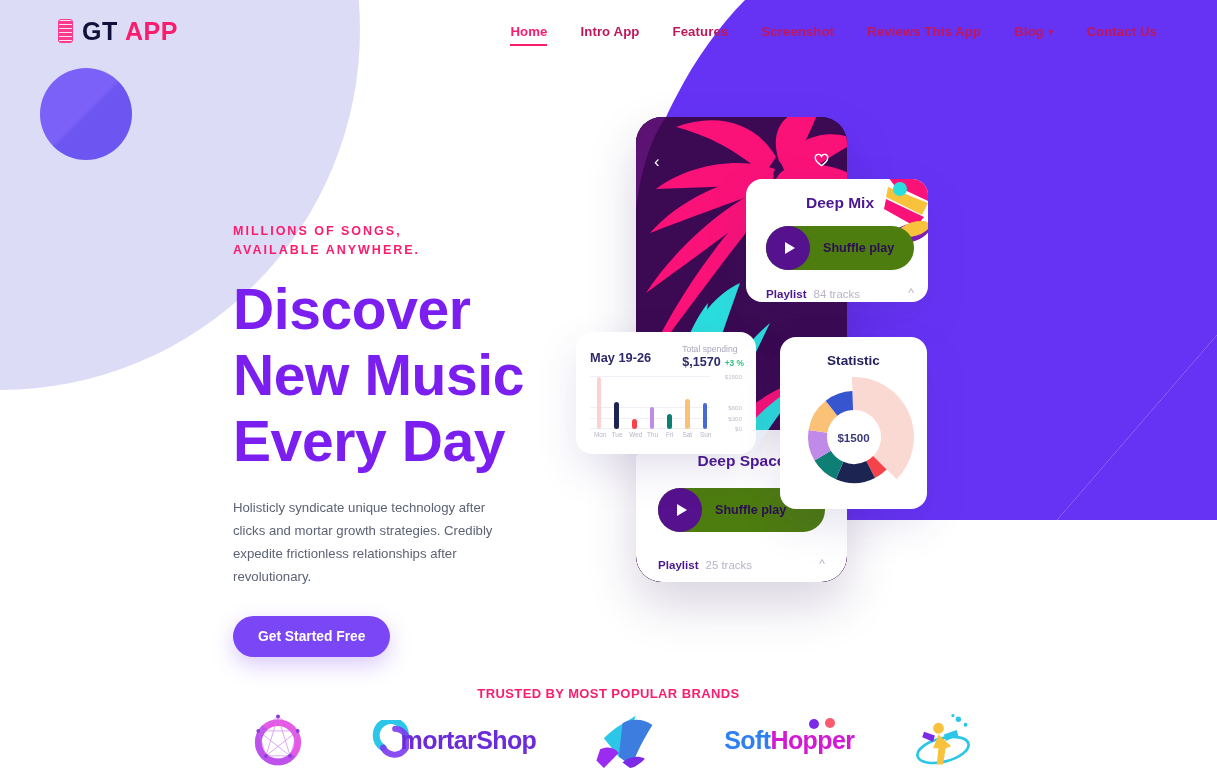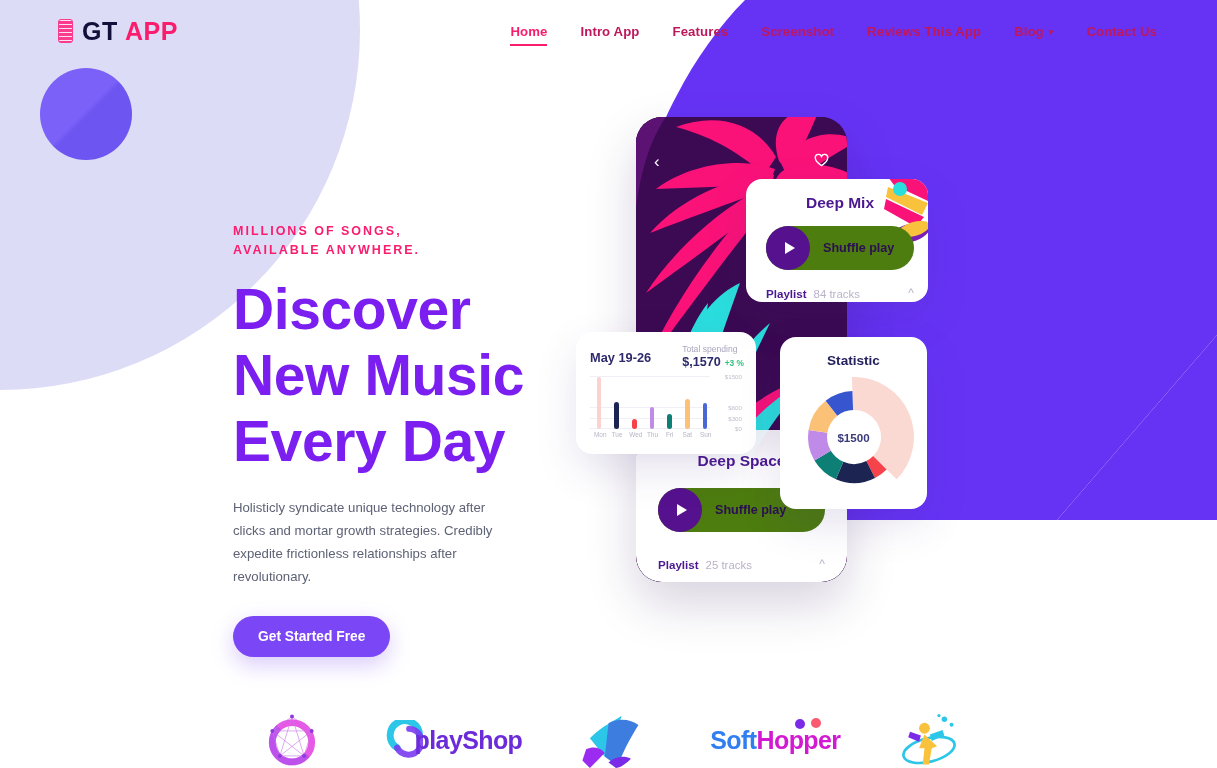--- a/index.html
+++ b/index.html
@@ -421,20 +421,21 @@
           <path d="M 84.02650464469993 101.9131531713997 A 46 46 0 0 1 44.87867215881624 103.28022560574078 L 52.363568441044315 85.81665415989133 A 27 27 0 0 0 75.34164403058475 85.01424207886504 Z" fill="#1c2452"></path>
           <path d="M 44.87867215881624 103.28022560574078 A 46 46 0 0 1 23.487844741189434 84.5539717840463 L 39.80808278287206 74.82515735150542 A 27 27 0 0 0 52.363568441044315 85.81665415989133 Z" fill="#0d7f74"></path>
           <path d="M 23.487844741189434 84.5539717840463 A 46 46 0 0 1 17.54149445345857 53.962651530934245 L 36.317833700943076 56.86938242033097 A 27 27 0 0 0 39.80808278287206 74.82515735150542 Z" fill="#c08ae8"></path>
           <path d="M 17.54149445345857 53.962651530934245 A 46 46 0 0 1 34.679572135019725 24.75150533409078 L 46.377140166207234 39.7237096526185 A 27 27 0 0 0 36.317833700943076 56.86938242033097 Z" fill="#fbc177"></path>
           <path d="M 34.679572135019725 24.75150533409078 A 46 46 0 0 1 61.394623151684925 15.028021957121602 L 62.05771358903245 34.01644767048442 A 27 27 0 0 0 46.377140166207234 39.7237096526185 Z" fill="#3655cf"></path>
         </svg>
       <div class="donut-center">$1500</div>
     </div>
   </div>
 
+  <div class="brands-title">TRUSTED BY MOST POPULAR BRANDS</div>
   <div class="brands-row">
 
     <div class="brand">
       <svg width="74" height="56" viewBox="0 0 74 74">
         <circle cx="37" cy="40" r="26" fill="none" stroke="#e23be0" stroke-width="9" opacity=".85"></circle>
         <circle cx="37" cy="40" r="26" fill="none" stroke="#9b4df0" stroke-width="9" opacity=".55" transform="rotate(40 37 40)" stroke-dasharray="85 200"></circle>
         <g stroke="#c77be8" stroke-width="1" fill="none" opacity=".85">
           <polygon points="37,6 63,25 53,58 21,58 11,25"></polygon>
           <path d="M37 6 L53 58 M37 6 L21 58 M63 25 L11 25 M63 25 L21 58 M11 25 L53 58"></path>
         </g>
@@ -447,21 +448,21 @@
         </g>
       </svg>
     </div>
 
     <div class="brand">
       <svg width="38" height="40" viewBox="0 0 44 46" style="margin-right:-8px">
         <path d="M40 18 A17 17 0 1 0 14 32" fill="none" stroke="#2bc6e8" stroke-width="8" stroke-linecap="round"></path>
         <path d="M14 32 A15 15 0 1 0 28 10" fill="none" stroke="#7b3bf0" stroke-width="7" stroke-linecap="round" opacity=".9"></path>
       </svg>
       <span class="brand-word">
-        <span class="ts-theme">play</span><span class="ts-shop">Shop</span>
+        <span class="ts-theme">mortar</span><span class="ts-shop">Shop</span>
       </span>
     </div>
 
     <div class="brand">
       <svg width="76" height="56" viewBox="0 0 76 60">
         <path d="M10 28 C 24 14, 36 10, 44 4 C 40 20, 34 34, 26 48 Z" fill="#2bc6e8"></path>
         <path d="M30 12 C 42 6, 54 8, 62 14 C 52 30, 44 46, 40 58 L 26 48 Z" fill="#3d7de0"></path>
         <path d="M6 40 C 14 36, 22 38, 26 44 C 20 50, 14 56, 10 60 L 2 52 Z" fill="#9b2bf0"></path>
         <path d="M30 54 C 36 48, 46 46, 54 50 C 48 56, 42 60, 38 60 Z" fill="#7b2be8"></path>
       </svg>

